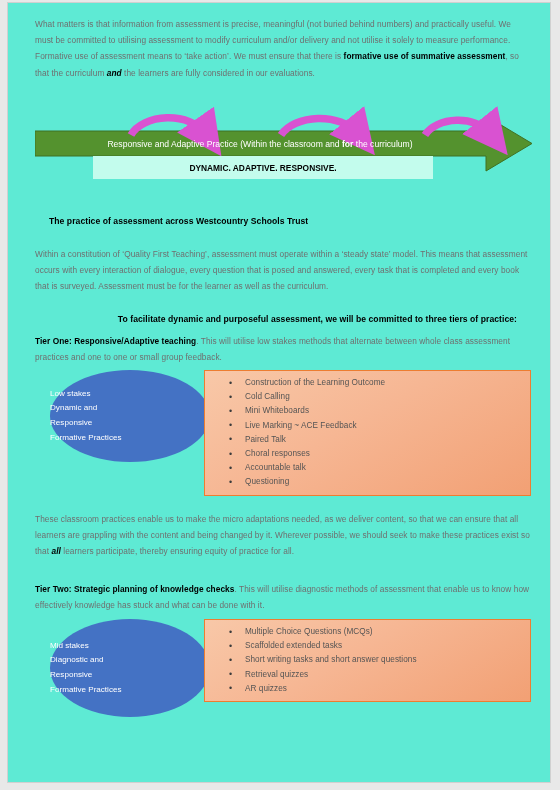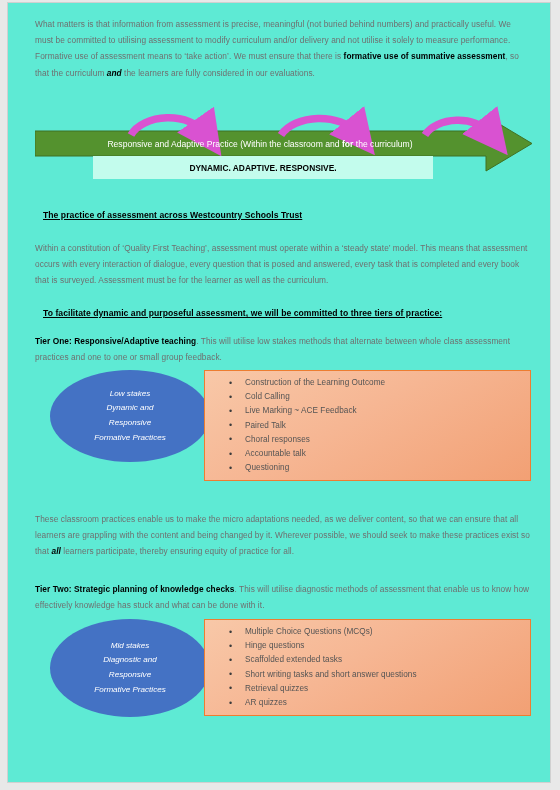--- a/index.html
+++ b/index.html
@@ -43,25 +43,24 @@
     color: #000000;
     font-weight: bold;
   }
   p.body-text i.bi {
     color: #000000;
     font-weight: bold;
     font-style: italic;
   }
 
   h2.section-head {
-    margin: 8px;
+    margin: 14px;
     font-size: 8.6px;
     font-weight: bold;
     color: #000000;
-    text-decoration: underline;
     letter-spacing: 0.05px;
   }
 
   
   #banner {
     position: absolute;
     left: 27px;
     top: 103px;
     width: 500px;
     height: 80px;
@@ -77,27 +76,26 @@
     position: absolute;
     left: 15px;
     top: 0;
     width: 160px;
     height: 92px;
     background: #4472c4;
     border-radius: 50%;
     color: #ffffff;
     display: flex;
     flex-direction: column;
-    align-items: center;
+    align-items: flex-start;
     justify-content: center;
     font-size: 8.1px;
     line-height: 14.6px;
     text-align: center;
     box-sizing: border-box;
-    font-style: italic;
   }
   .ellipse .line { display: block; white-space: nowrap; }
 
   .list-box {
     position: absolute;
     left: 169px;
     top: 0;
     width: 327px;
     box-sizing: border-box;
     border: 1.2px solid #ed7d31;
@@ -156,39 +154,40 @@
       <rect x="58" y="50" width="340" height="23" fill="#c3fced"></rect>
       <text x="228" y="65" text-anchor="middle" font-family="Liberation Sans, sans-serif" font-size="8.4" font-weight="bold" fill="#000000">DYNAMIC.    ADAPTIVE.    RESPONSIVE.</text>
     </svg>
   </div>
 
   <div class="content" style="top:199px;">
     <h2 class="section-head">The practice of assessment across Westcountry Schools Trust</h2>
     <p class="body-text" style="margin-top:20px;">Within a constitution of ‘Quality First Teaching’, assessment must operate within a ‘steady state’ model. This means that assessment occurs with every interaction of dialogue, every question that is posed and answered, every task that is completed and every book that is surveyed. Assessment must be for the learner as well as the curriculum.</p>
   </div>
 
-  <div class="content" style="top:297px;">
+  <div class="content" style="top:297px;text-align:right;">
     <h2 class="section-head">To facilitate dynamic and purposeful assessment, we will be committed to three tiers of practice:</h2>
   </div>
 
   <div class="content" style="top:330px;">
     <p class="body-text"><b>Tier One: Responsive/Adaptive teaching</b><span>. This will utilise low stakes methods that alternate between whole class assessment practices and one to one or small group feedback.</span></p>
   </div>
 
   <div class="content tier-graphic" style="top:367px;">
     <div class="ellipse">
       <span class="line">Low stakes</span>
       <span class="line">Dynamic and</span>
       <span class="line">Responsive</span>
       <span class="line">Formative Practices</span>
     </div>
     <div class="list-box">
       <ul>
         <li>Construction of the Learning Outcome</li>
         <li>Cold Calling</li>
+        <li>Mini Whiteboards</li>
         <li>Live Marking ~ ACE Feedback</li>
         <li>Paired Talk</li>
         <li>Choral responses</li>
         <li>Accountable talk</li>
         <li>Questioning</li>
       </ul>
     </div>
   </div>
 
   <div class="content" style="top:508px;">
@@ -202,21 +201,20 @@
   <div class="content tier-graphic" style="top:616px;">
     <div class="ellipse" style="height:98px;">
       <span class="line">Mid stakes</span>
       <span class="line">Diagnostic and</span>
       <span class="line">Responsive</span>
       <span class="line">Formative Practices</span>
     </div>
     <div class="list-box">
       <ul>
         <li>Multiple Choice Questions (MCQs)</li>
-        <li>Hinge questions</li>
         <li>Scaffolded extended tasks</li>
         <li>Short writing tasks and short answer questions</li>
         <li>Retrieval quizzes</li>
         <li>AR quizzes</li>
       </ul>
     </div>
   </div>
 
 </div>
 

